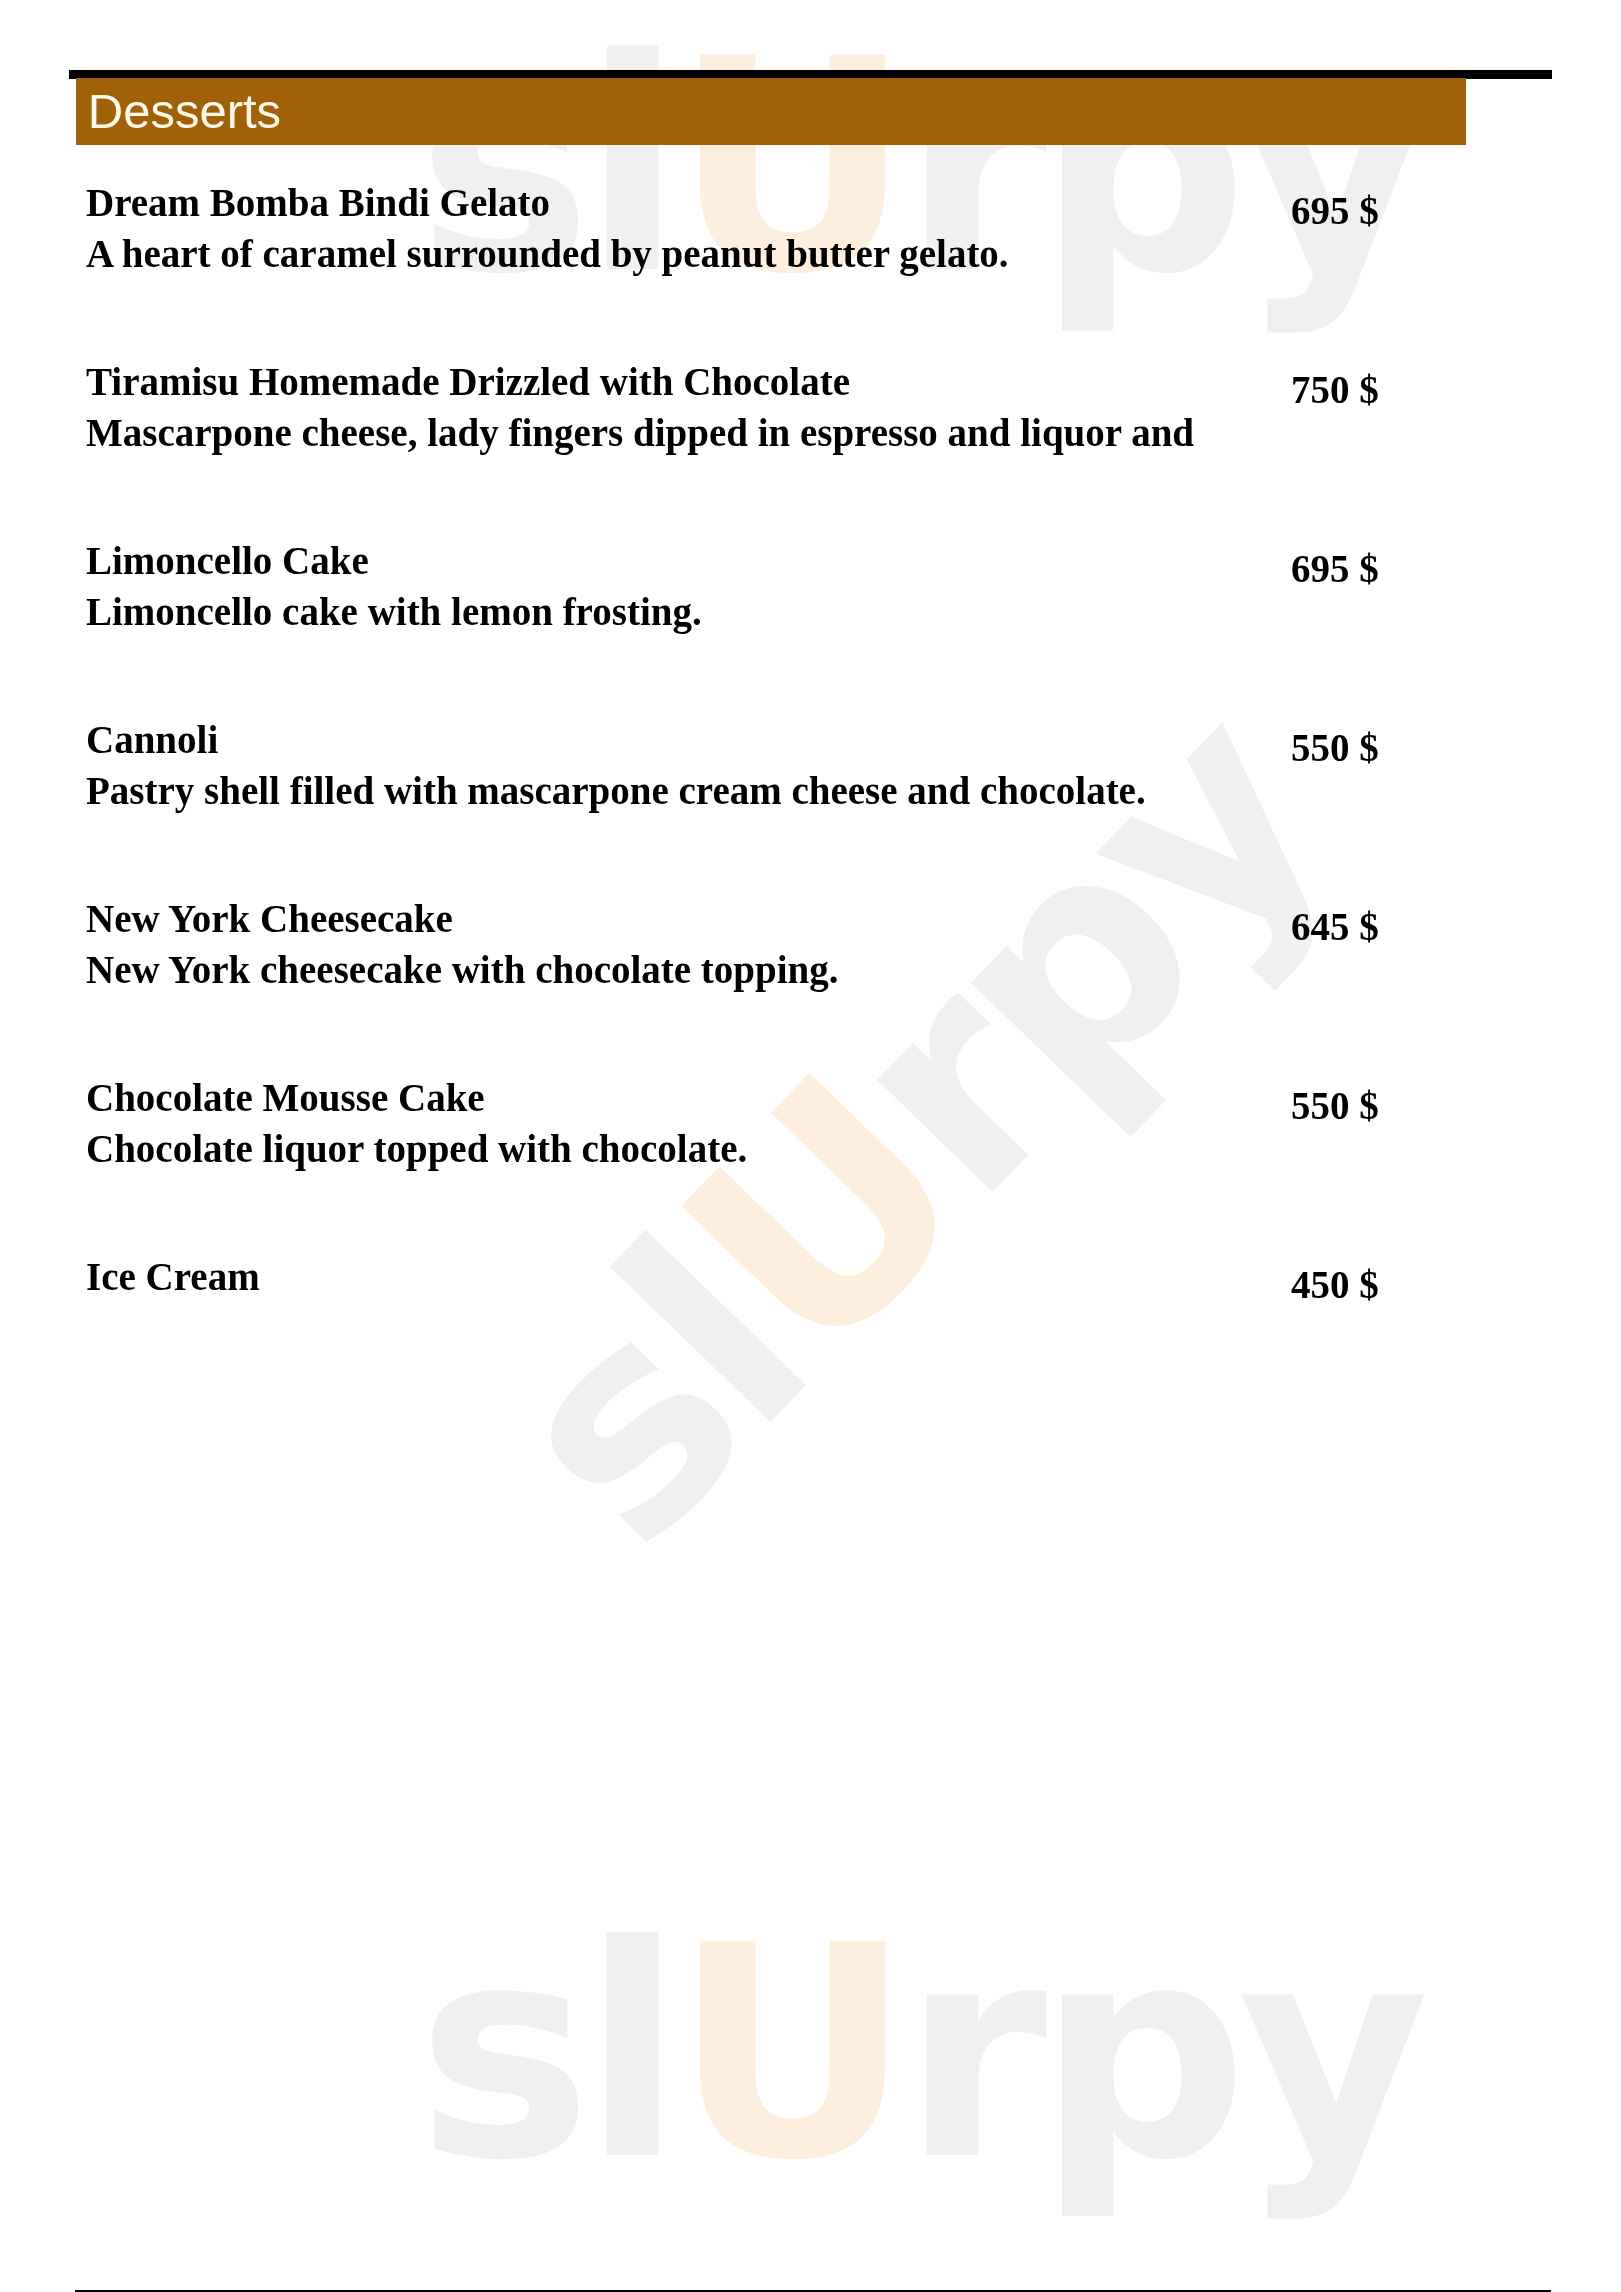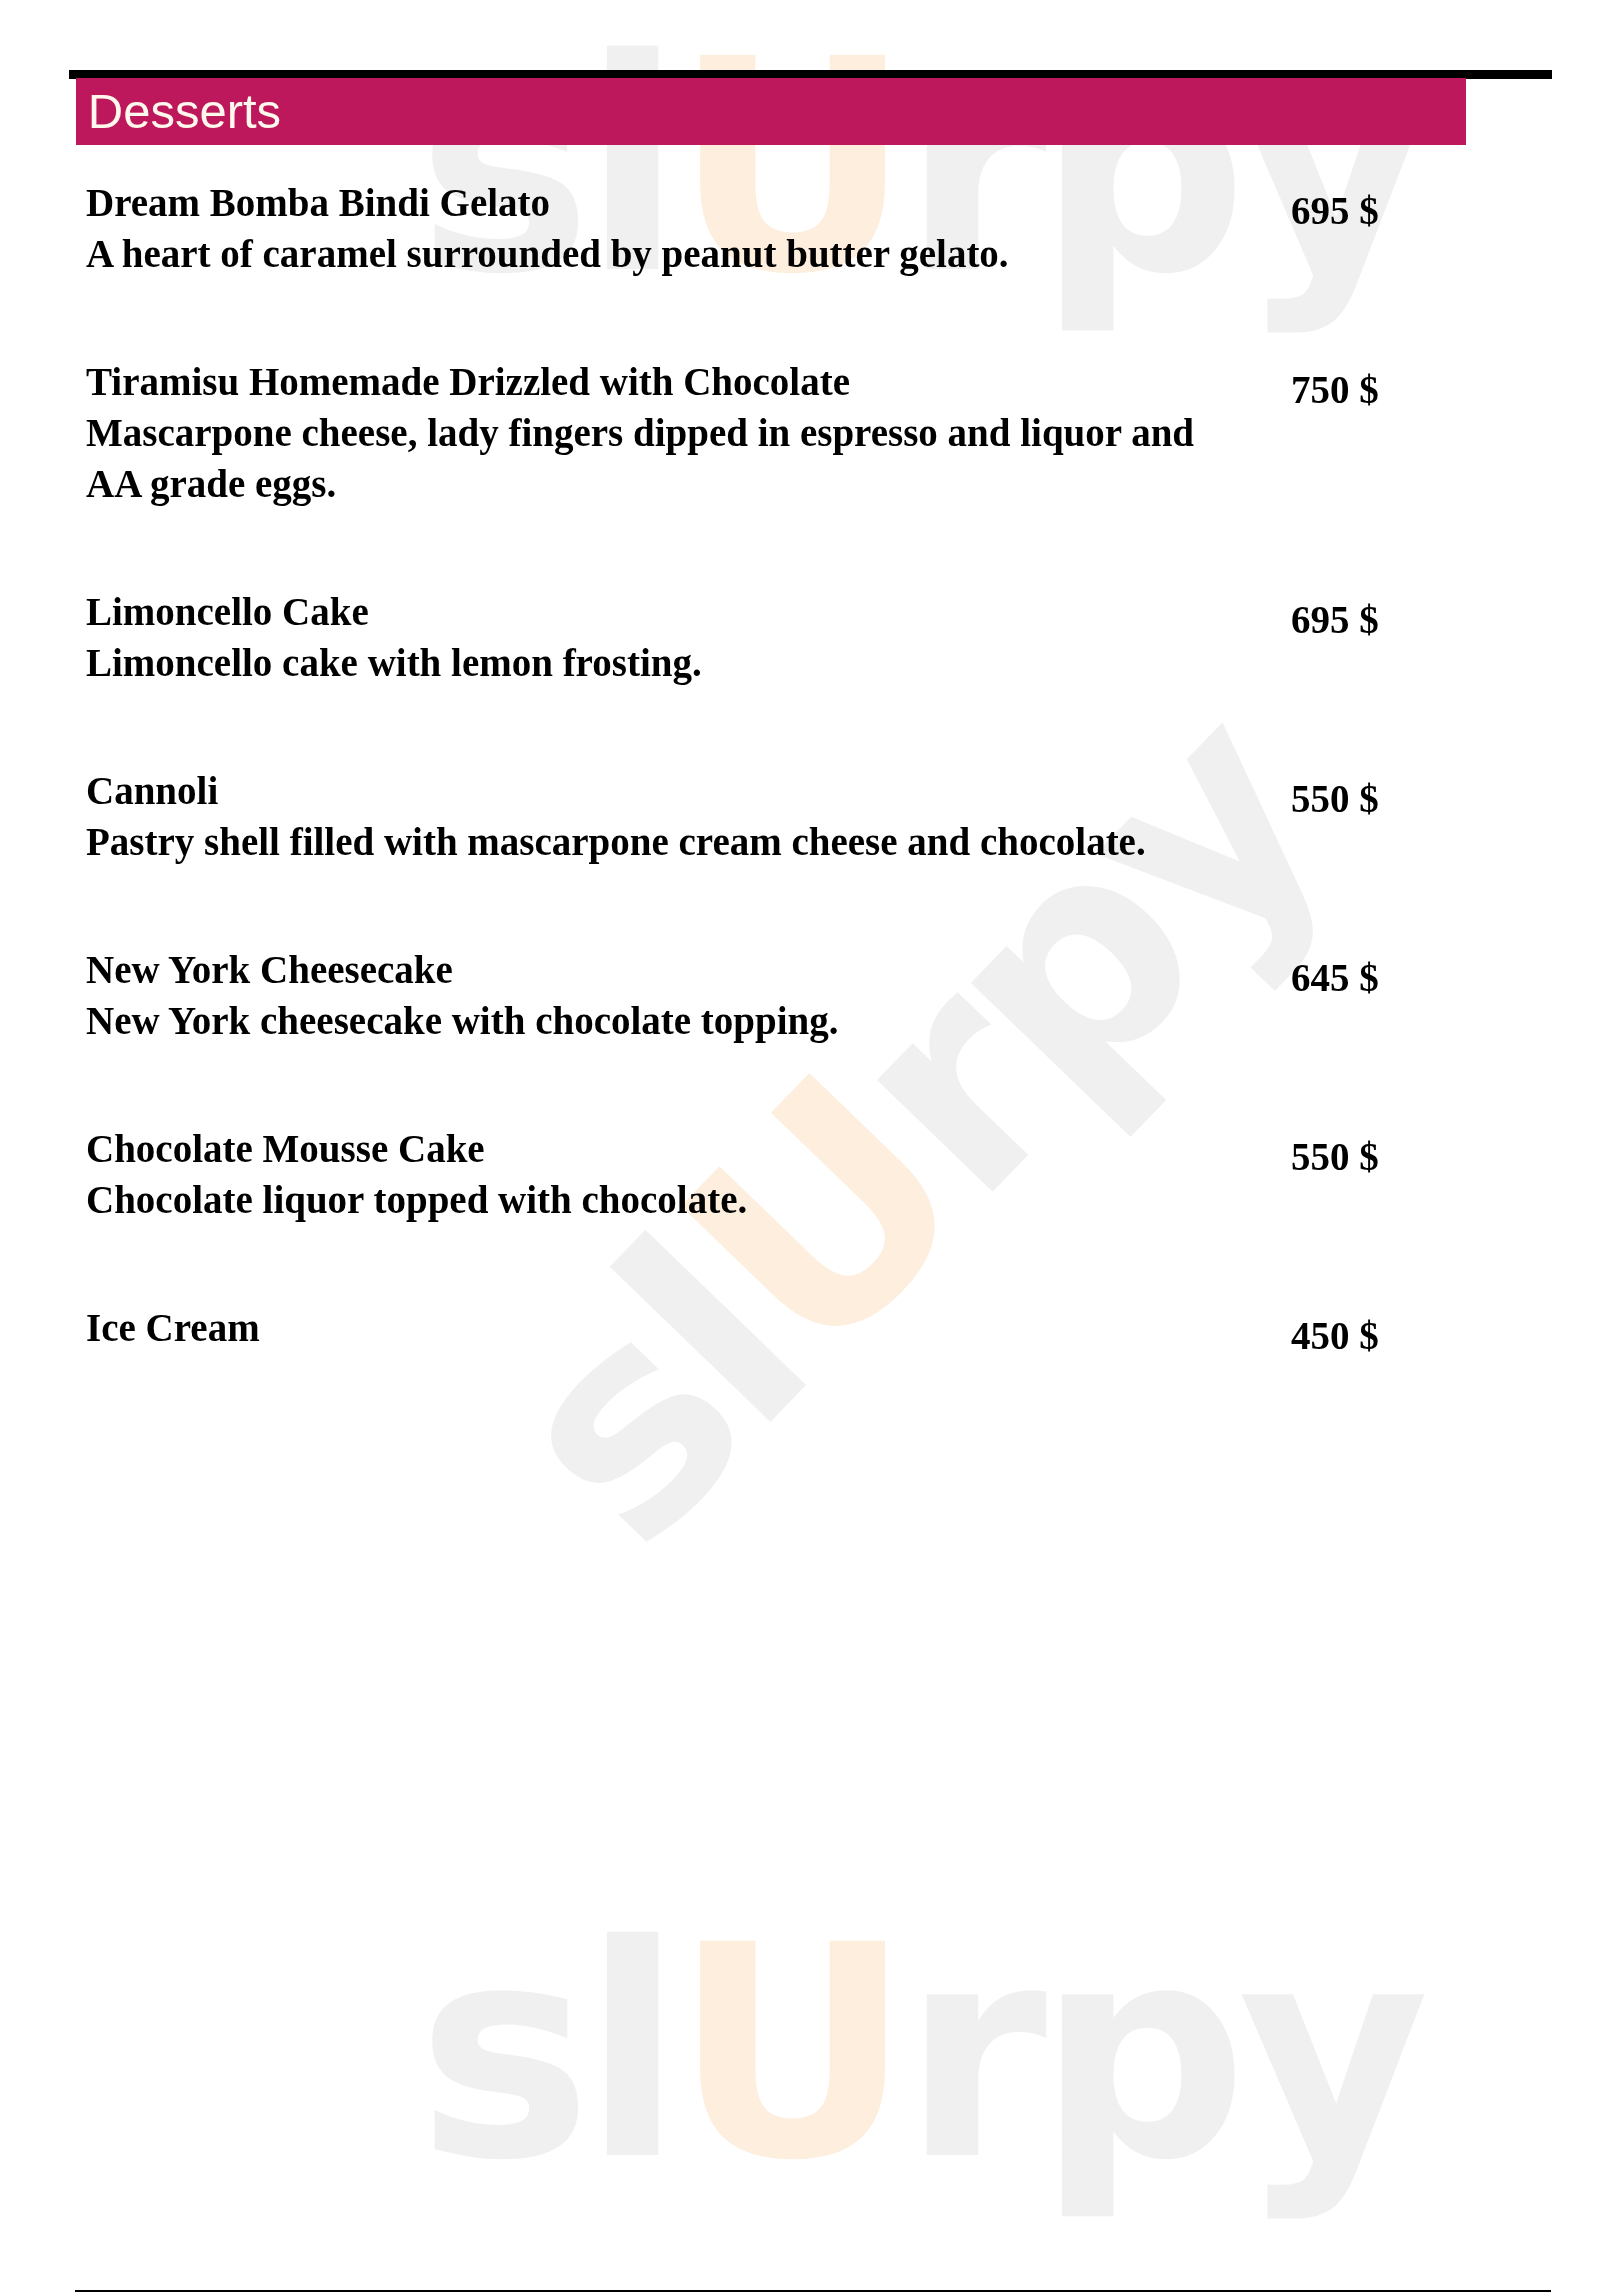--- a/index.html
+++ b/index.html
@@ -6,21 +6,21 @@
   body {
     width: 1621px; height: 2293px; position: relative; overflow: hidden;
     background: #ffffff;
   }
   .top-rule {
     position: absolute; left: 69px; top: 70px; width: 1483px; height: 8.8px;
     background: #000;
   }
   .header-bar {
     position: absolute; left: 76px; top: 78px; width: 1390px; height: 67px;
-    background: #be185d;
+    background: #a16207;
   }
   .header-title {
     position: absolute; left: 11.8px; top: 2px;
     font-family: "Liberation Sans", sans-serif; font-size: 49px; line-height: 63px;
     color: #fff8ec;
   }
   .watermark {
     position: absolute; font-family: "DejaVu Sans", sans-serif; font-weight: bold;
     font-size: 294px; line-height: 1; white-space: nowrap; letter-spacing: -9.8px;
     pointer-events: none; z-index: 0;
@@ -64,21 +64,20 @@
 
 <div class="items">
   <div class="item">
     <span class="item-title">Dream Bomba Bindi Gelato</span>
     <span class="item-desc">A heart of caramel surrounded by peanut butter gelato.</span>
     <span class="item-price">695 $</span>
   </div>
   <div class="item">
     <span class="item-title">Tiramisu Homemade Drizzled with Chocolate</span>
     <span class="item-desc">Mascarpone cheese, lady fingers dipped in espresso and liquor and</span>
-    <span class="item-desc">AA grade eggs.</span>
     <span class="item-price">750 $</span>
   </div>
   <div class="item">
     <span class="item-title">Limoncello Cake</span>
     <span class="item-desc">Limoncello cake with lemon frosting.</span>
     <span class="item-price">695 $</span>
   </div>
   <div class="item">
     <span class="item-title">Cannoli</span>
     <span class="item-desc">Pastry shell filled with mascarpone cream cheese and chocolate.</span>

